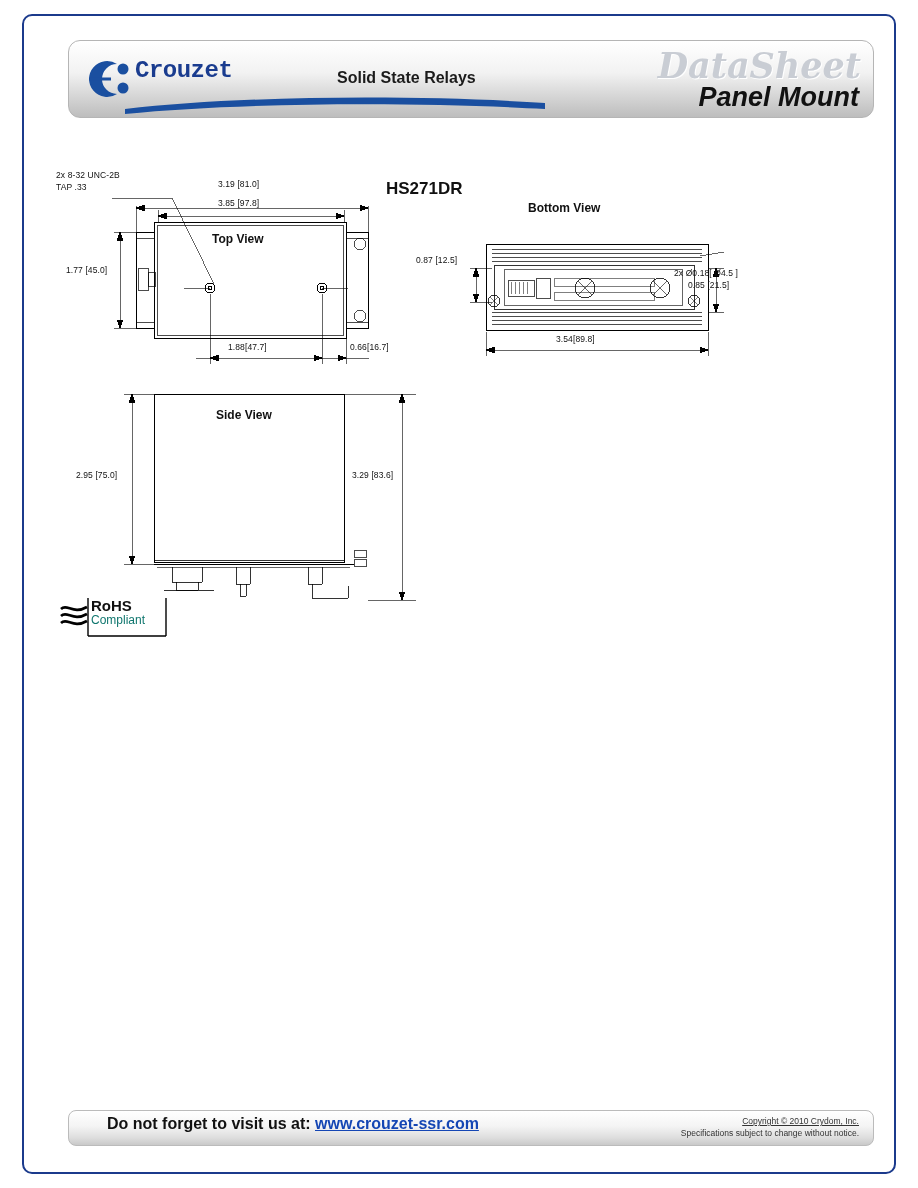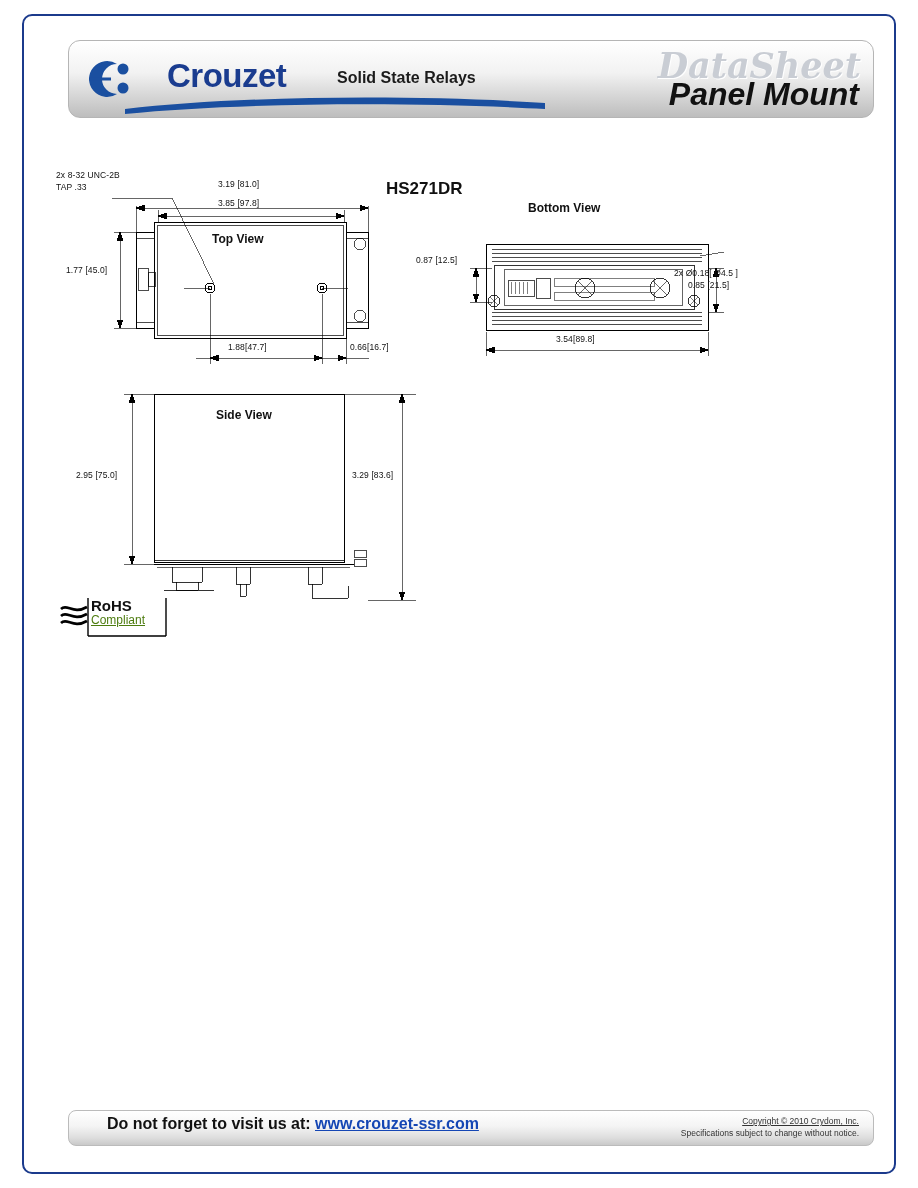--- a/index.html
+++ b/index.html
@@ -28,46 +28,45 @@
     border-radius: 12px;
     background: linear-gradient(180deg,#ffffff 0%,#f2f2f2 42%,#d8d8d8 70%,#bdbdbd 100%);
     border: 1px solid #b5b5b5;
     overflow: hidden;
   }
   .header .logo-mark {
     position:absolute; left:14px; top:16px; width:48px; height:44px;
   }
   .header .brand {
     position:absolute; left:66px; top:16px;
-    font-family: Liberation Sans, sans-serif;
+    font-family: Liberation Mono, monospace;
     font-weight: bold;
-    font-size: 33px;
+    font-size: 24px;
     letter-spacing: -0.5px;
     color:#1a3c8f;
-    margin-left:32px;
   }
   .header .tagline {
     position:absolute; left:268px; top:28px;
     font-family:"Liberation Sans", sans-serif;
     font-weight:bold; font-size:16px; color:#1b1b1b;
   }
   .header .datasheet {
     position:absolute; right:12px; top:4px;
     font-family:"DejaVu Serif", serif;
     font-style:italic; font-weight:bold;
     font-size:35px;
     color:#c9cdd4;
     letter-spacing:0px;
     text-shadow: 1px 1px 0 #ffffff;
   }
   .header .product {
     position:absolute; right:14px; bottom:4px;
     font-family:"Liberation Sans", sans-serif;
     font-style:italic; font-weight:bold;
-    font-size:32px; color:#111;text-align:center;
+    font-size:27px; color:#111;text-align:center;
   }
   .header .swoosh {
     position:absolute; left:56px; top:52px; width:540px; height:22px;
   }
 
   
   .drawing { position:absolute; left:0; top:0; width:874px; height:1160px; }
 
   .lbl {
     position:absolute;
@@ -85,21 +84,21 @@
     width:108px; height:40px;
   }
   .rohs .txt1 {
     position:absolute; left:31px; top:-1px;
     font-family:"Liberation Sans", sans-serif;
     font-weight:bold; font-size:15px; color:#111;
   }
   .rohs .txt2 {
     position:absolute; left:31px; top:15px;
     font-family:"Liberation Sans", sans-serif;
-    font-size:12px; color:#4d7c0f;text-decoration:underline;
+    font-size:12px; color:#0f766e;
   }
 
   
   .footer {
     position:absolute;
     left:44px; bottom:26px;
     width:806px; height:36px;
     border-radius: 8px;
     background: linear-gradient(180deg,#ffffff 0%,#f4f4f4 45%,#dedede 78%,#c9c9c9 100%);
     border:1px solid #bbb;

